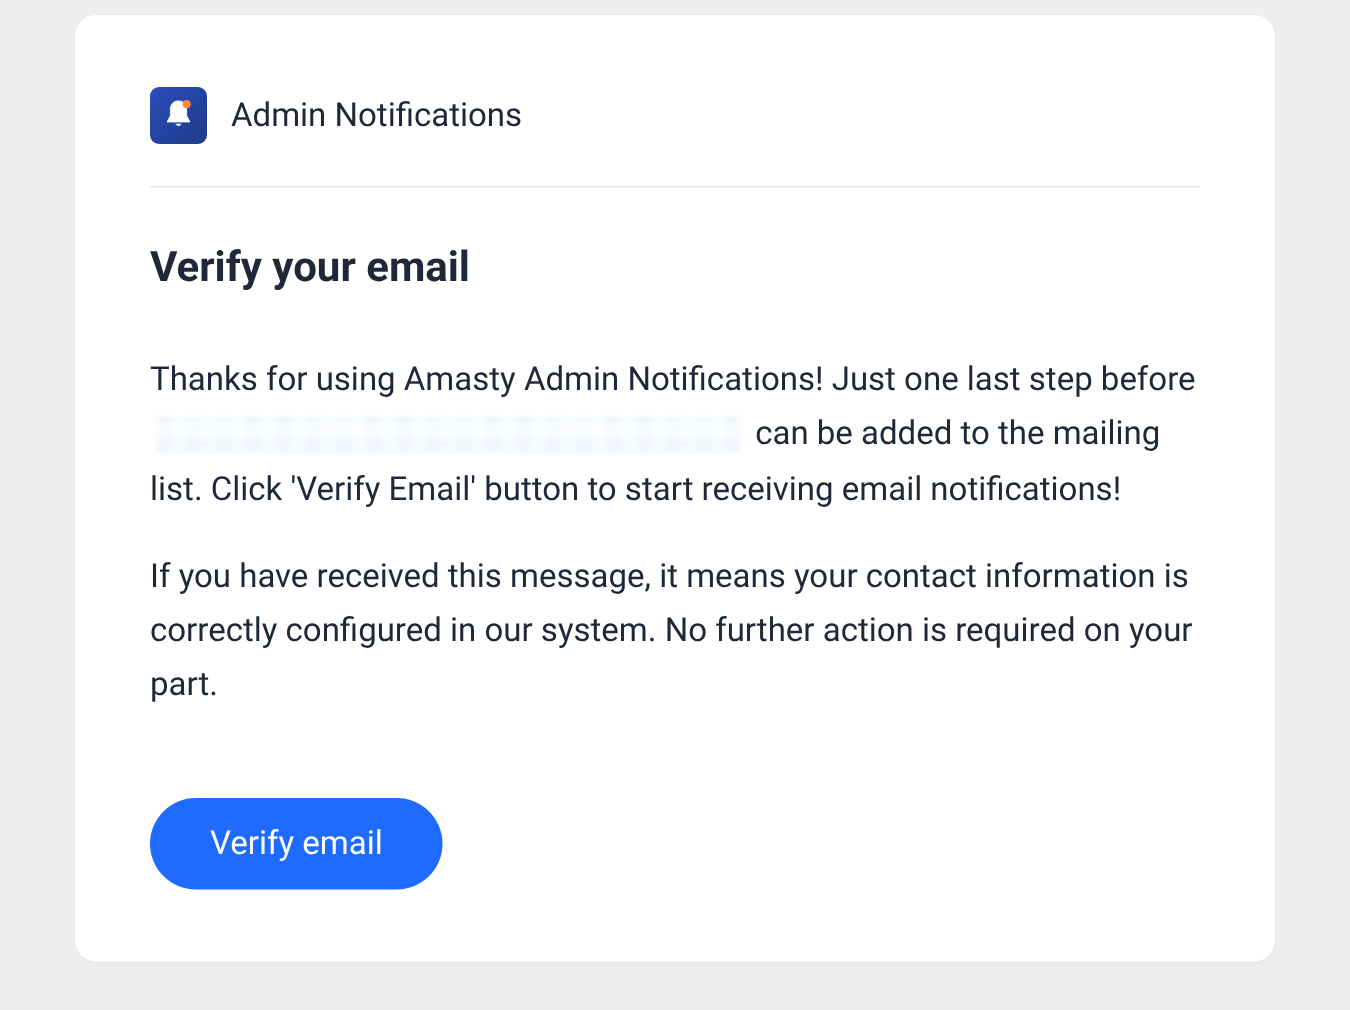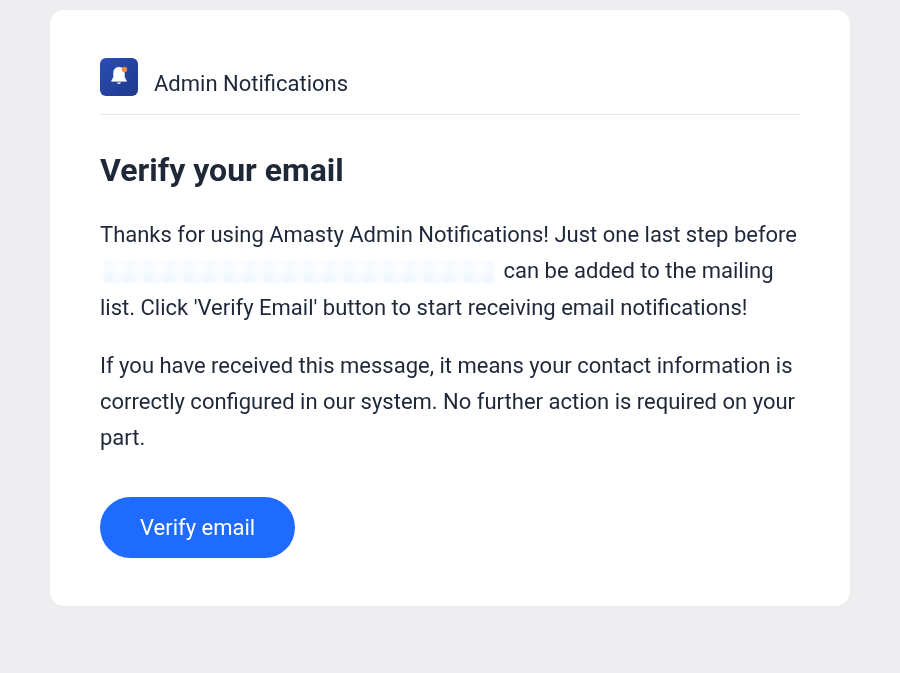--- a/index.html
+++ b/index.html
@@ -15,23 +15,23 @@
       padding: 10px 50px 20px 50px;
     }
     .card {
       background: #ffffff;
       border-radius: 14px;
       padding: 48px 50px 48px 50px;
       box-shadow: 0 1px 3px rgba(0,0,0,0.03);
     }
     .header {
       display: flex;
-      align-items: flex-end;
+      align-items: center;
       gap: 16px;
-      padding-bottom: 18px;
+      padding-bottom: 28px;
       border-bottom: 1px solid #e5e7eb;
     }
     .logo-icon {
       width: 38px;
       height: 38px;
       background: linear-gradient(135deg, #2b4db8 0%, #1e3a8a 100%);
       border-radius: 6px;
       display: flex;
       align-items: center;
       justify-content: center;
@@ -39,36 +39,36 @@
     }
     .header-title {
       font-size: 22px;
       font-weight: 400;
       color: #1e2839;
     }
     .content {
       padding-top: 36px;
     }
     .main-heading {
-      font-size: 32px;
+      font-size: 28px;
       font-weight: 700;
       color: #1e2839;
-      margin-bottom: 28px;
+      margin-bottom: 42px;
     }
     .body-text {
       font-size: 22px;
       line-height: 1.65;
       color: #1e2839;
       margin-bottom: 22px;
     }
     .body-text-2 {
       font-size: 22px;
       line-height: 1.65;
       color: #1e2839;
-      margin-bottom: 40px;
+      margin-bottom: 56px;
     }
     .redacted {
       display: inline-block;
       width: 390px;
       height: 22px;
       vertical-align: middle;
       background-image:
         repeating-linear-gradient(
           90deg,
           #c3d3ef 0px, #c3d3ef 10px,

